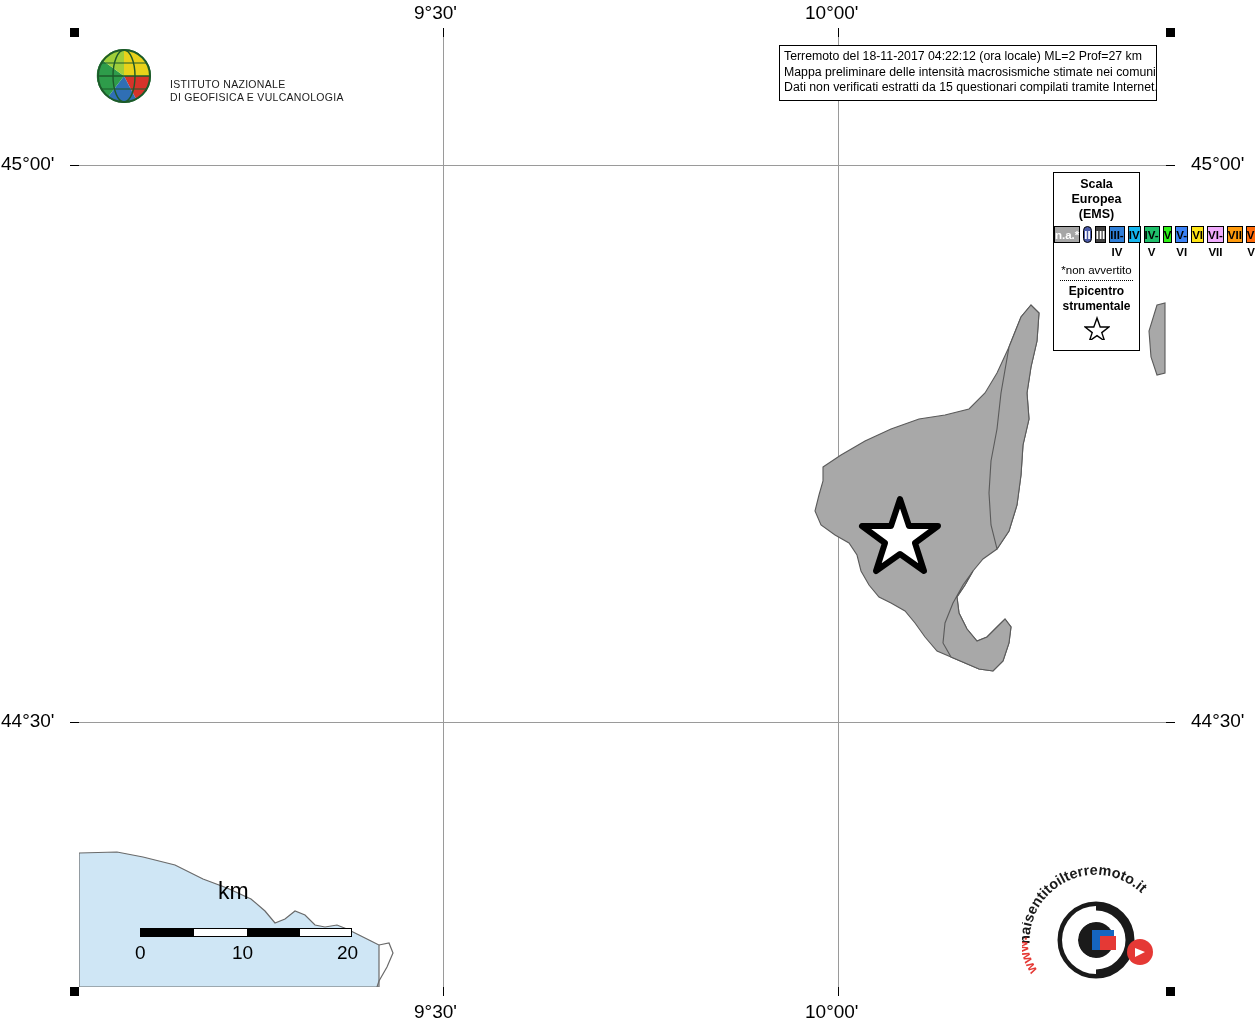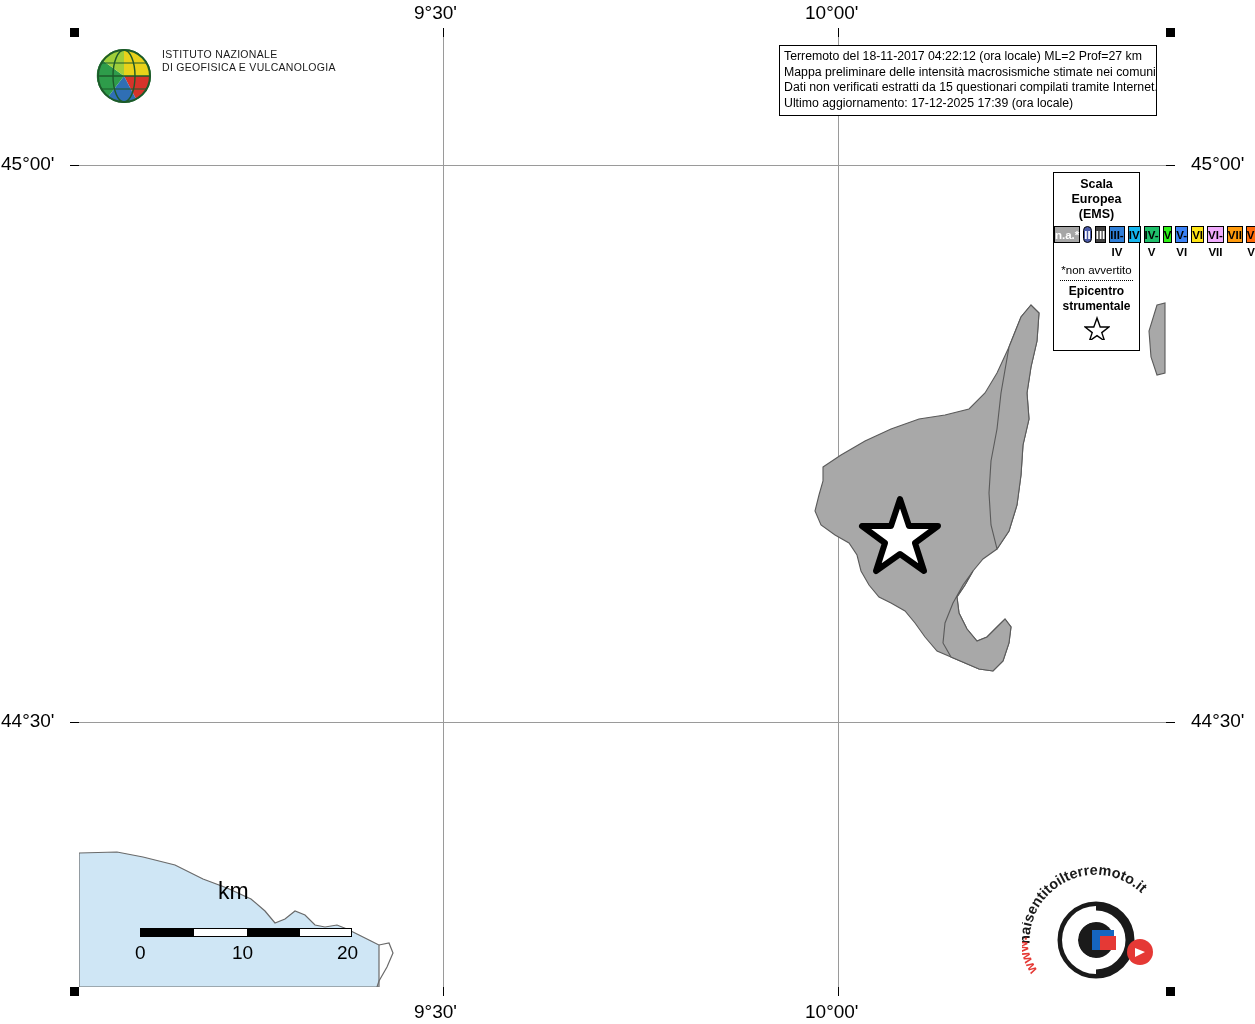--- a/index.html
+++ b/index.html
@@ -83,22 +83,22 @@
     overflow: hidden;
   }
   .note-box div { white-space: nowrap; }
 
   
   .logo-wrap {
     position: absolute;
     left: 96px;
     top: 48px;
     display: flex;
-    align-items: flex-start;
-    gap: 10px;
+    align-items: flex-end;
+    gap: 18px;
     z-index: 6;
   }
   .logo-text {
     font-size: 10.5px;
     line-height: 13px;
     letter-spacing: 0.3px;
     color: #1a1a1a;
   }
 
   
@@ -275,21 +275,20 @@
         <path d="M821,462 L830,489 L859,489 L836,506 L845,534 L821,517 L797,534
                  L806,506 L783,489 L812,489 Z" transform="translate(0,0)" fill="#ffffff" stroke="#000000" stroke-width="6" stroke-linejoin="round"></path>
       </g>
     </svg>
   </div>
 
   <div class="note-box">
     <div>Terremoto del 18-11-2017 04:22:12 (ora locale) ML=2 Prof=27 km</div>
     <div>Mappa preliminare delle intensità macrosismiche stimate nei comuni</div>
     <div>Dati non verificati estratti da 15 questionari compilati tramite Internet.</div>
-    <div>Ultimo aggiornamento: 17-12-2025 17:39 (ora locale)</div>
   </div>
 
   <div class="logo-wrap">
     <svg width="56" height="56" viewBox="0 0 56 56">
       <circle cx="28" cy="28" r="26" fill="#ffffff" stroke="#2a7a3a" stroke-width="2"></circle>
       <path d="M28,2 A26,26 0 0,1 54,28 L28,28 Z" fill="#e8d21a"></path>
       <path d="M54,28 A26,26 0 0,1 40,51 L28,28 Z" fill="#d6332a"></path>
       <path d="M40,51 A26,26 0 0,1 12,49 L28,28 Z" fill="#2f6fb5"></path>
       <path d="M12,49 A26,26 0 0,1 6,12 L28,28 Z" fill="#2e9c4a"></path>
       <path d="M6,12 A26,26 0 0,1 28,2 L28,28 Z" fill="#9fcf3a"></path>

